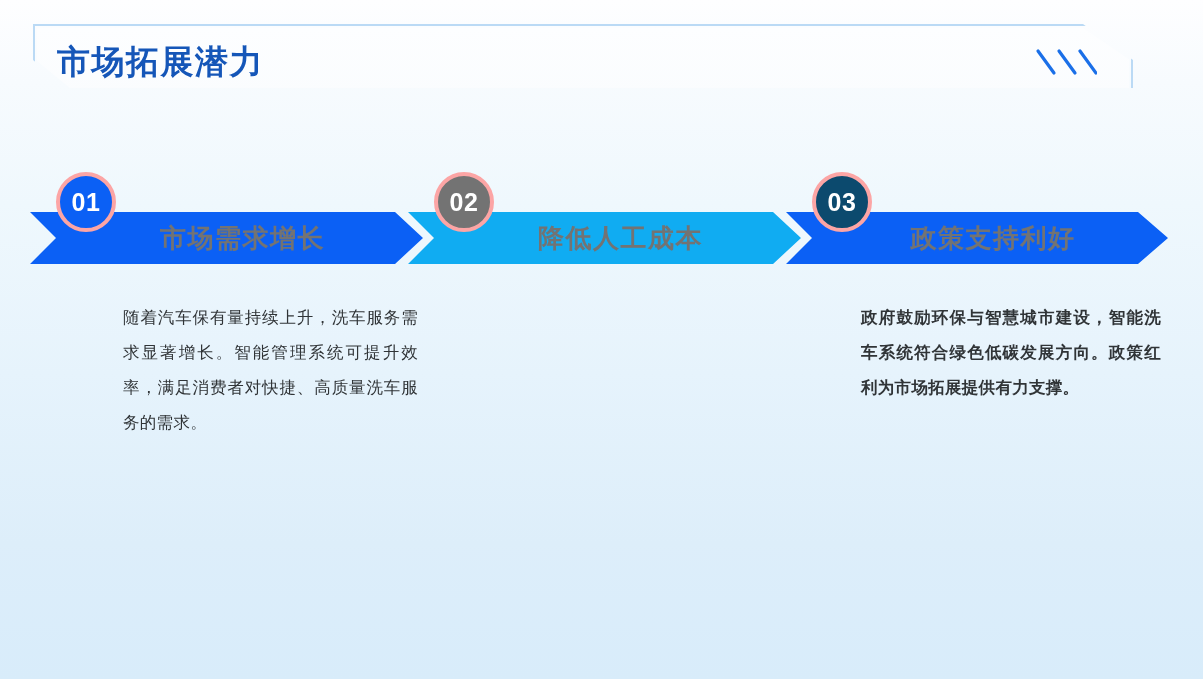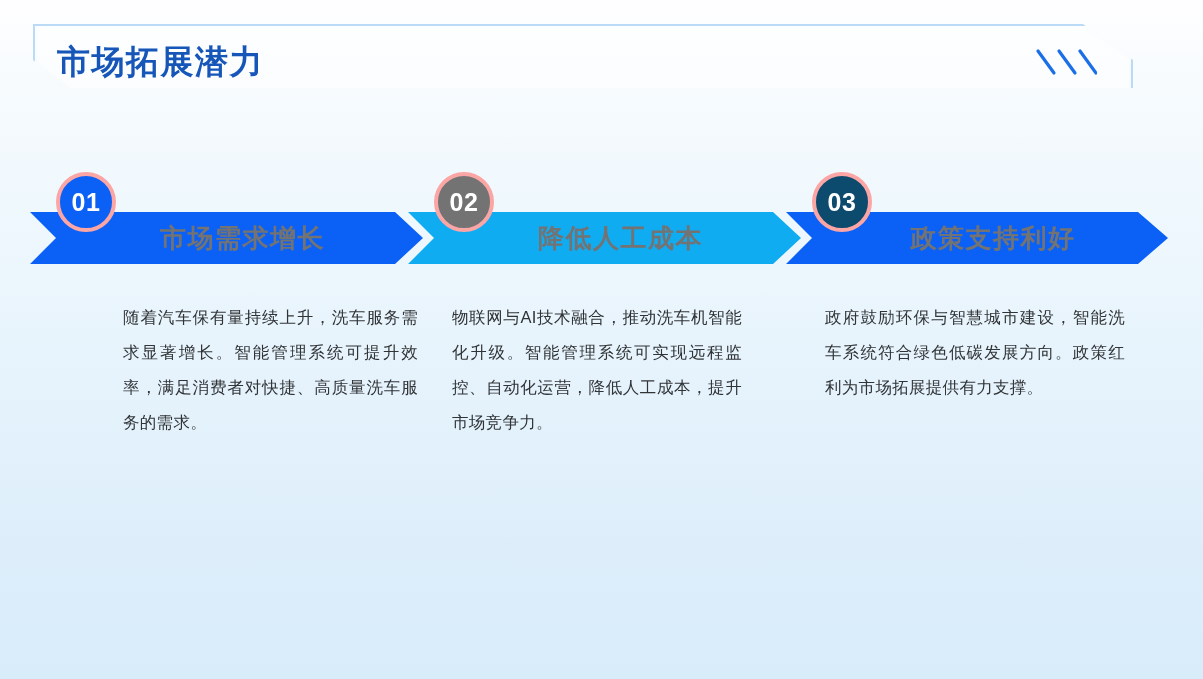--- a/index.html
+++ b/index.html
@@ -182,21 +182,21 @@
     top: 0;
     width: 300px;
     color: #303437;
     font-size: 16.5px;
     line-height: 35px;
     letter-spacing: 0.3px;
     text-align: justify;
   }
   .col.c1 { left: 75px;  width: 295px; margin-left: 48px; }
   .col.c2 { left: 452px; width: 290px; }
-  .col.c3 { left: 825px; width: 300px; }
+  .col.c3 { left: 861px; width: 300px; font-weight: bold; }
 </style>
 </head>
 <body>
 
 <div class="header-wrap">
   <div class="header-box"></div>
 
   <div class="header-title">市场拓展潜力</div>
 
   <div class="header-slashes">
@@ -225,15 +225,14 @@
   <div class="step last" style="left:756px; width:382px;">
     <div class="chev" style="background:#0B60F5;"></div>
     <div class="step-label">政策支持利好</div>
     <div class="badge" style="background:#0c4a6e;">03</div>
   </div>
 
 </div>
 
 <div class="cols">
   <div class="col c1">随着汽车保有量持续上升，洗车服务需求显著增长。智能管理系统可提升效率，满足消费者对快捷、高质量洗车服务的需求。</div>
-  <div class="col c2">物联网与AI技术融合，推动洗车机智能化升级。智能管理系统可实现远程监控、自动化运营，降低人工成本，提升市场竞争力。</div>
   <div class="col c3">政府鼓励环保与智慧城市建设，智能洗车系统符合绿色低碳发展方向。政策红利为市场拓展提供有力支撑。</div>
 </div>
 
 </body></html>

